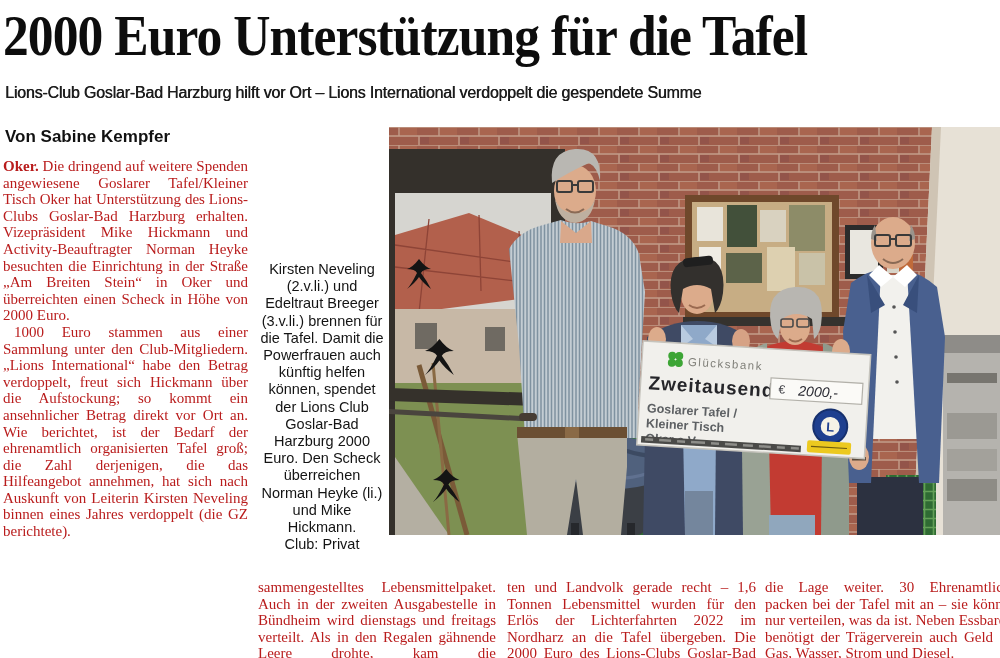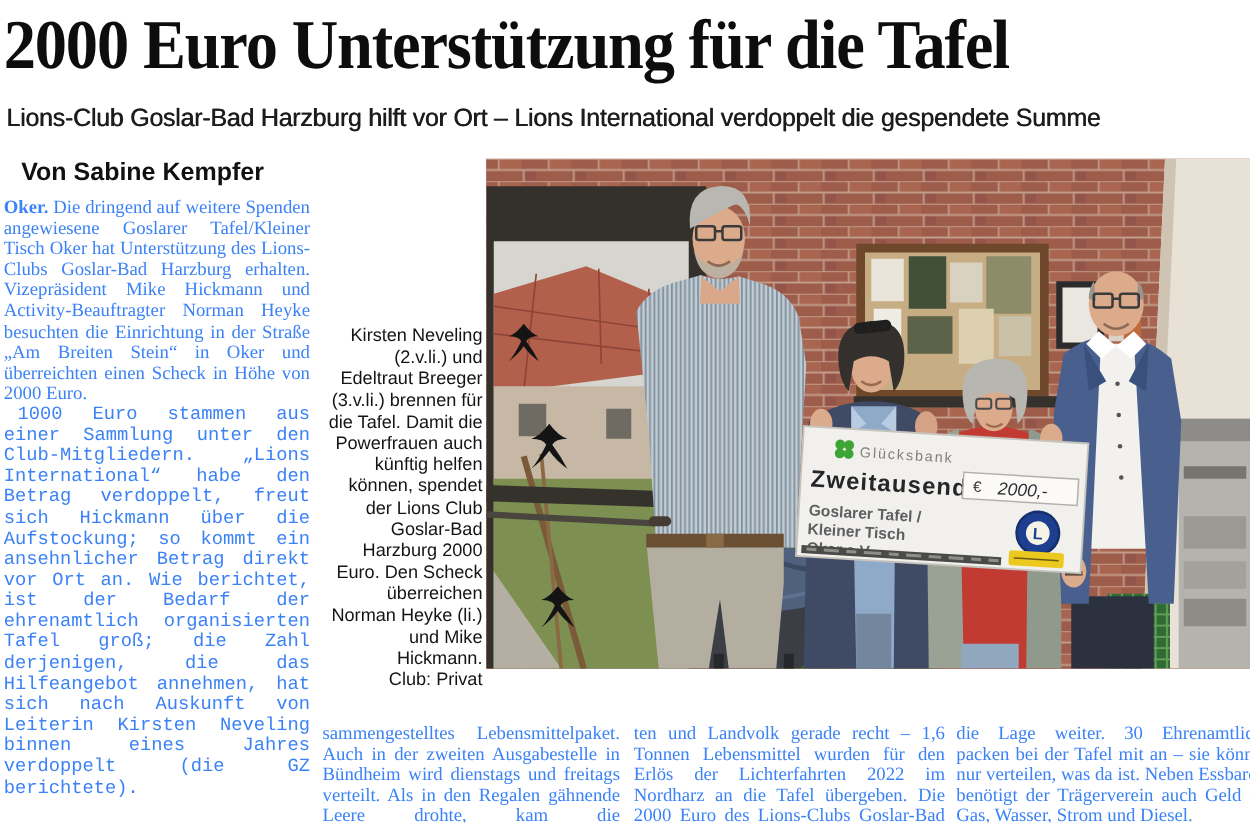--- a/index.html
+++ b/index.html
@@ -4,33 +4,33 @@
 <style>
   html,body{margin:0;padding:0;background:#ffffff;}
   body{width:1000px;height:658px;position:relative;overflow:hidden;
        font-family:"Liberation Serif",serif;color:#1a1a1a;}
   .abs{position:absolute;}
   .headline{left:3px;top:4px;width:1000px;
     font-family:"Liberation Serif",serif;font-weight:700;font-size:56px;
     letter-spacing:-1px;color:#0d0d0d;transform:scaleX(.92);transform-origin:left top;
     white-space:nowrap;}
   .subheadline{left:5px;top:84px;width:990px;
-    font-family:"Liberation Sans",sans-serif;font-size:20px;color:#1d1d1d;
+    font-family:"Liberation Sans",sans-serif;font-size:16px;color:#1d1d1d;
     letter-spacing:-0.2px;text-shadow:0.45px 0 0 #1d1d1d;white-space:nowrap;}
   .byline{left:5px;top:127px;font-family:"Liberation Sans",sans-serif;
-    font-weight:700;font-size:20px;color:#111;margin-left:12px;}
-  .bodycol{font-size:15px;line-height:16.6px;text-align:justify;color:#3b82f6;
+    font-weight:700;font-size:17px;color:#111;}
+  .bodycol{font-size:15px;line-height:16.6px;text-align:justify;color:#b91c1c;
     hyphens:auto;-webkit-hyphens:auto;}
   .bodycol p{margin:0;}
-  .bodycol p.indent{text-indent:11px;font-family:Liberation Mono, monospace;}
+  .bodycol p.indent{text-indent:11px;}
   .lead{font-weight:700;}
   .leftcol{left:3px;top:158px;width:245px;height:494px;overflow:hidden;}
   .caption{left:258px;top:261px;width:128px;height:276px;
     font-family:"Liberation Sans",sans-serif;font-size:14.5px;line-height:17.2px;
-    text-align:right;color:#141414;}
+    text-align:center;color:#141414;}
   .caption .credit{display:block;}
   .photo{left:389px;top:127px;width:611px;height:408px;overflow:hidden;background:#9e5c4b;}
   .botcol{top:546px;height:104px;overflow:hidden;margin-top:33px;}
   .bc2{left:258px;width:238px;}
   .bc3{left:507px;width:249px;}
   .bc4{left:765px;width:235px;}
   .bc4 .inner{width:252px;}
   svg text{font-family:"Liberation Sans",sans-serif;}
 </style>
 </head>

